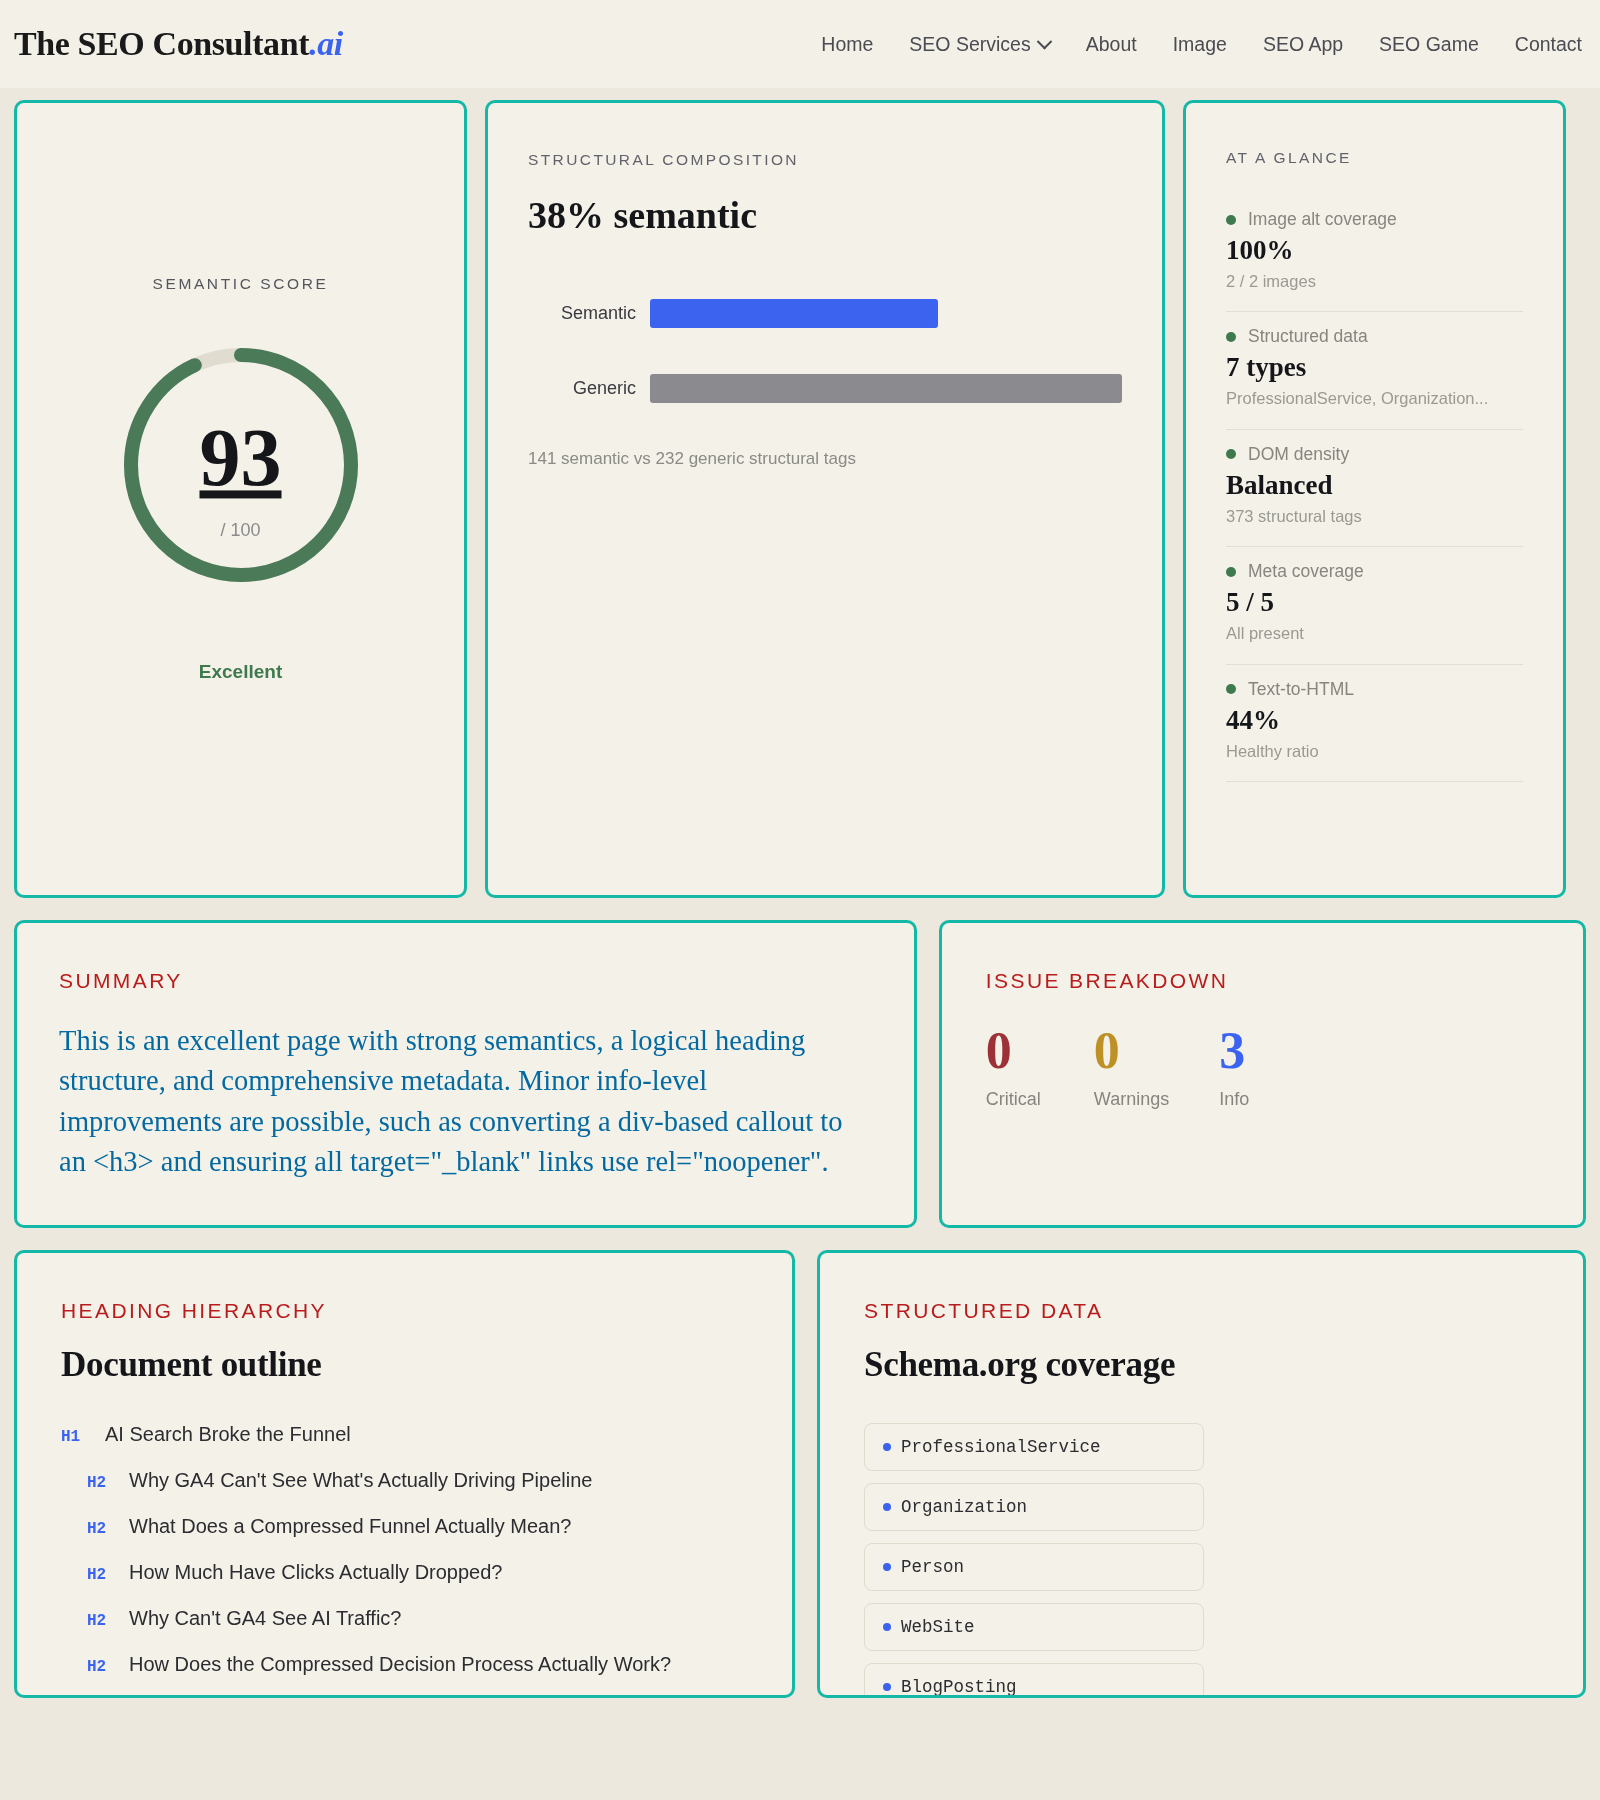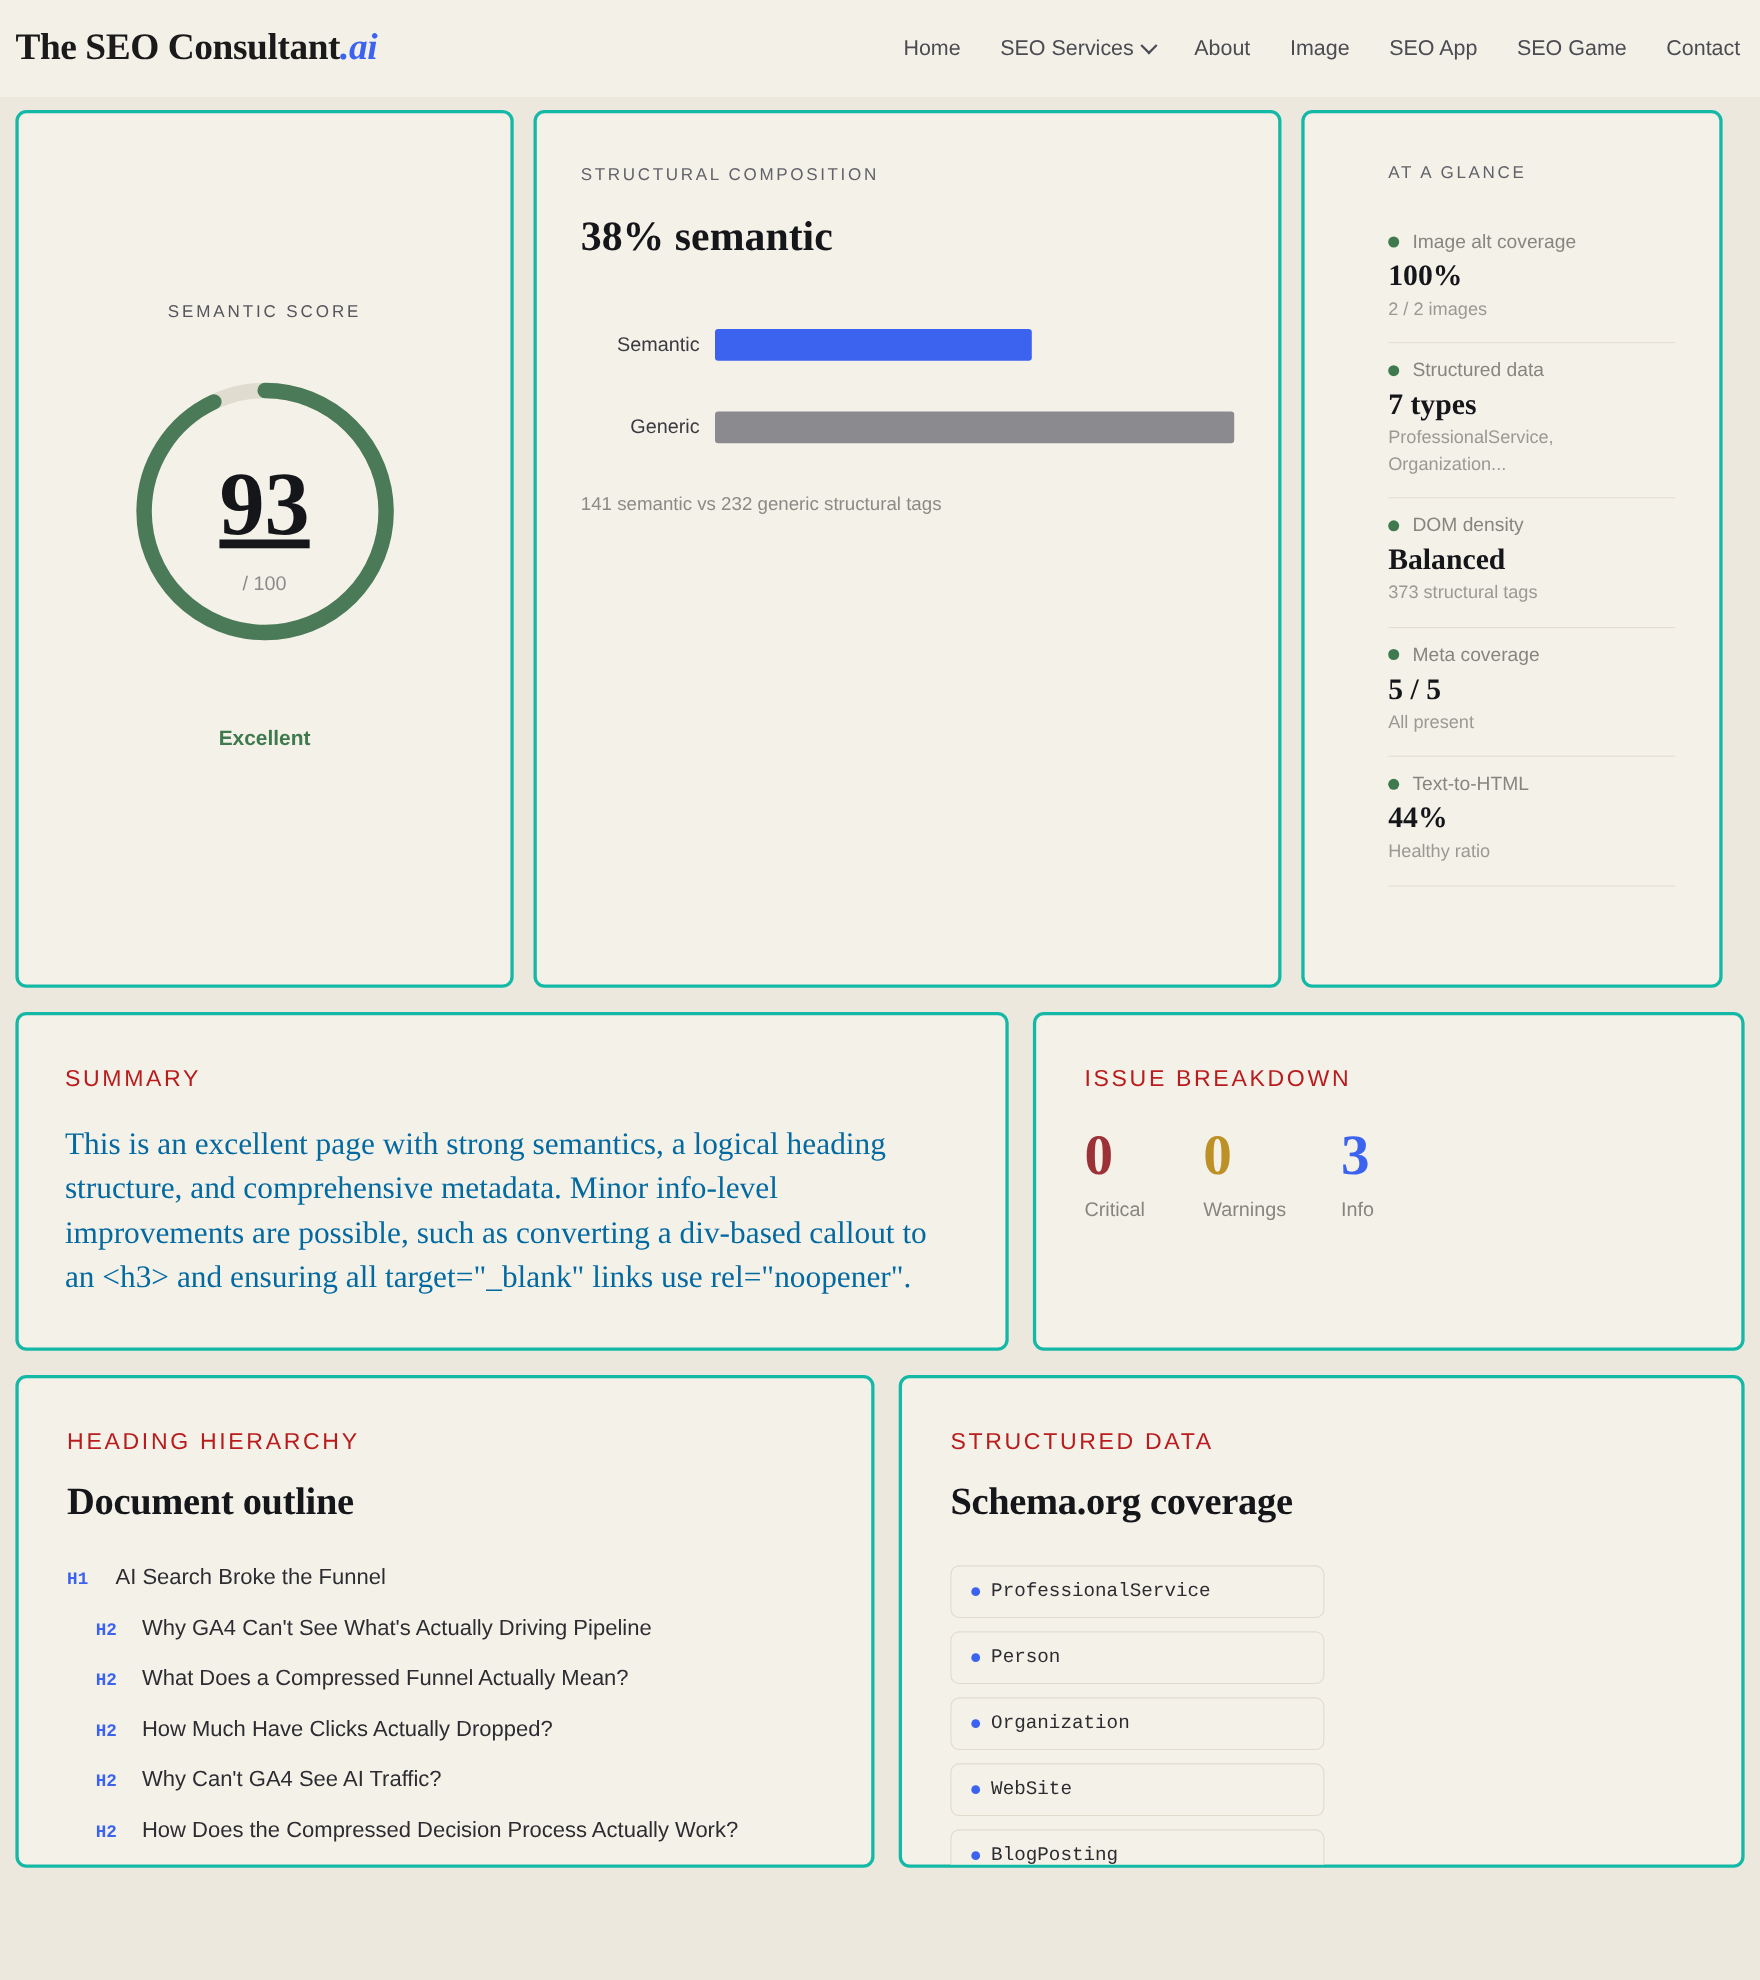--- a/index.html
+++ b/index.html
@@ -82,21 +82,21 @@
 
   
   .row1 {
     display: flex;
     gap: 18px;
     padding: 12px 14px 0 14px;
     height: 810px;
   }
   .score-card { width: 453px; position: relative; }
   .comp-card  { width: 680px; position: relative; }
-  .glance-card{ width: 383px; position: relative; padding-left: 36px; }
+  .glance-card{ width: 383px; position: relative; }
 
   
   .score-label {
     position: absolute;
     top: 172px; left: 0; right: 0;
     text-align: center;
     font-size: 15.5px;
     letter-spacing: 2.6px;
     color: #55555c;
     text-transform: uppercase;
@@ -458,25 +458,25 @@
     <div class="sec-inner">
       <div class="eyebrow">STRUCTURED DATA</div>
       <div class="card-h2 sec-title">Schema.org coverage</div>
       <div class="chips" id="chips-root">
           <div class="chip">
             <span class="chip-dot"></span>
             <span class="chip-text">ProfessionalService</span>
           </div>
           <div class="chip">
             <span class="chip-dot"></span>
-            <span class="chip-text">Person</span>
+            <span class="chip-text">Organization</span>
           </div>
           <div class="chip">
             <span class="chip-dot"></span>
-            <span class="chip-text">Organization</span>
+            <span class="chip-text">Person</span>
           </div>
           <div class="chip">
             <span class="chip-dot"></span>
             <span class="chip-text">WebSite</span>
           </div>
           <div class="chip">
             <span class="chip-dot"></span>
             <span class="chip-text">BlogPosting</span>
           </div>
         </div>

